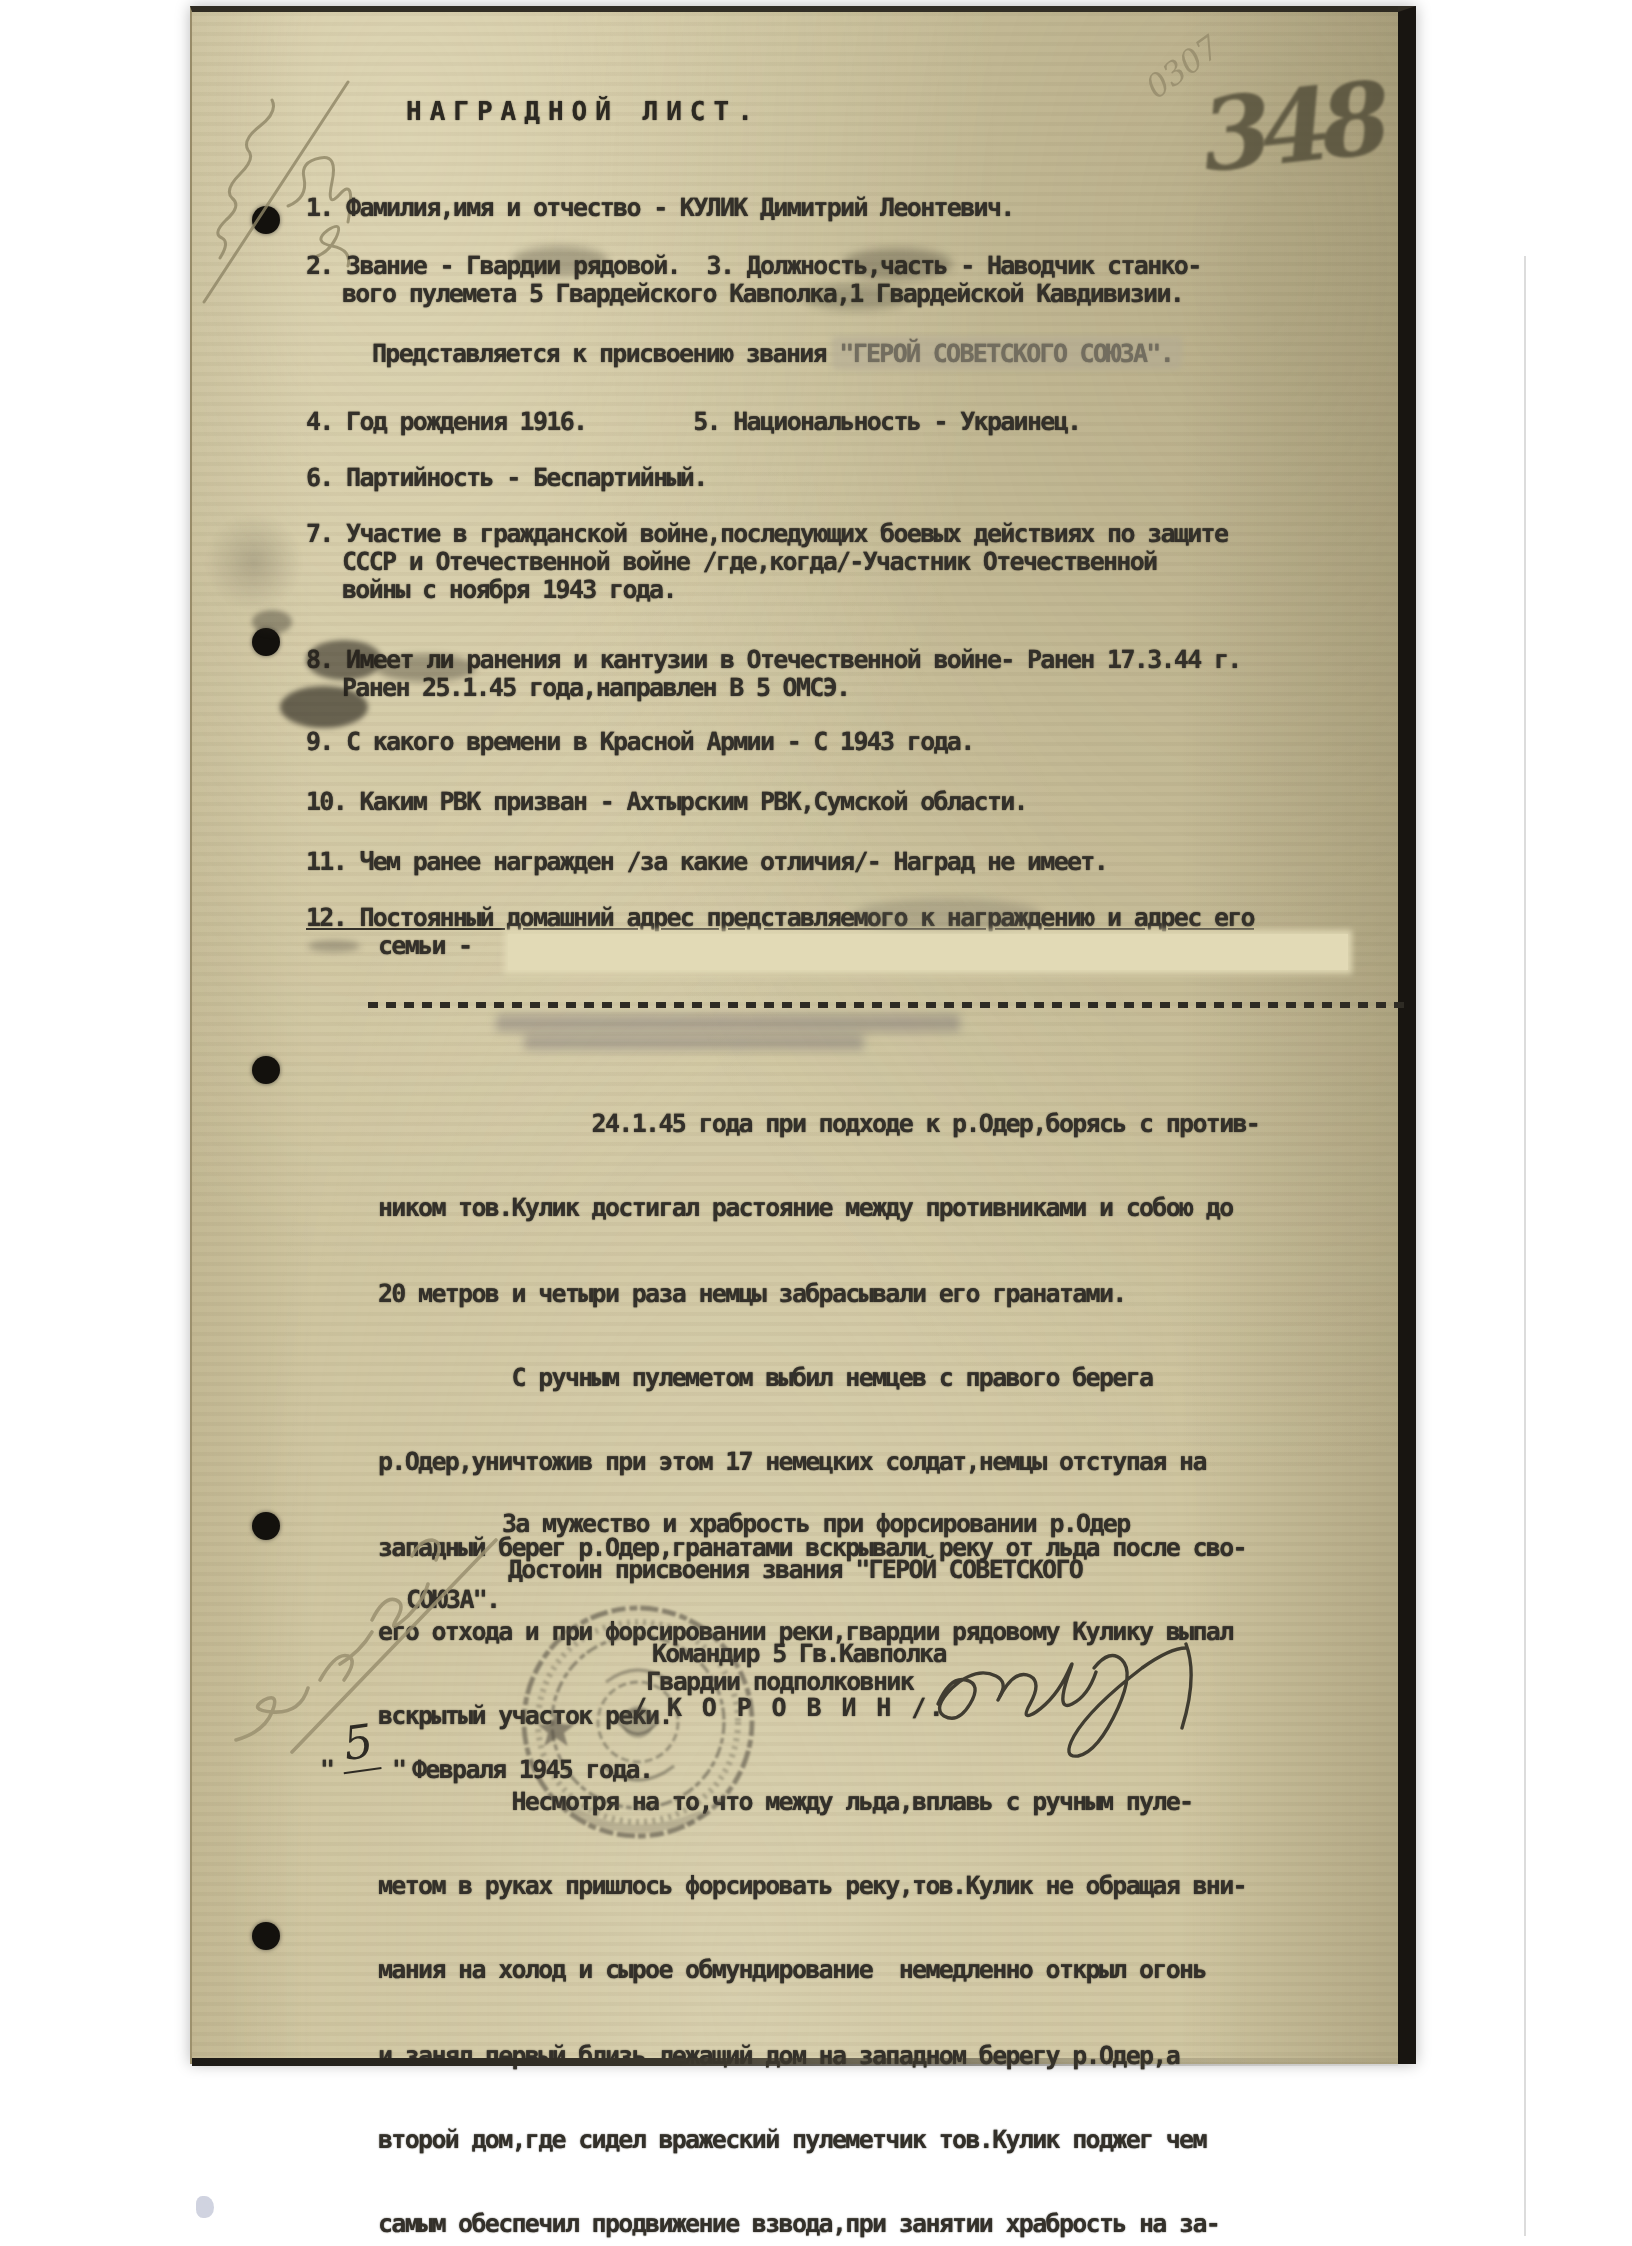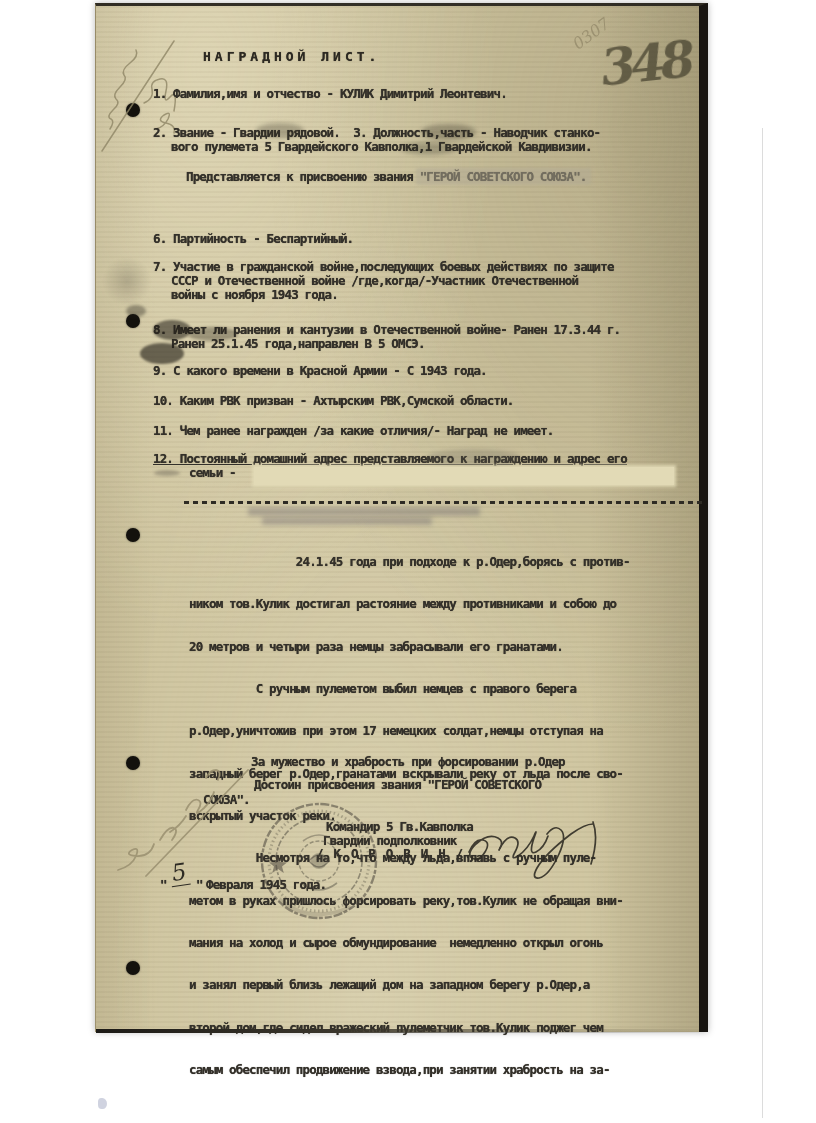--- a/index.html
+++ b/index.html
@@ -68,24 +68,25 @@
       <path d="M48,92 q10,-4 8,-14 q-2,-8 8,-10 q9,-2 6,12 q-3,14 4,6 q8,-9 4,14"></path>
       <path d="M60,118 q8,-2 12,-10 q4,-9 -4,-4 q-8,6 2,8 q10,2 8,10"></path>
     </g>
   </svg>
 
   <div class="hand num-faint" style="left:475px;top:18px;">0307</div>
   <div class="hand num-bold" style="left:505px;top:28px;">348</div>
 
   <div class="t title" style="left:107px;top:44px;">НАГРАДНОЙ ЛИСТ.</div>
 
-  <div class="t" style="left:57px;top:81px;">1. Фамилия,имя и отчество - КУЛИК Димитрий Леонтевич.</div>
+  <div class="t" style="left:57px;top:91px;">1. Фамилия,имя и отчество - КУЛИК Димитрий Леонтевич.</div>
   <div class="t" style="left:57px;top:120px;">2. Звание - Гвардии рядовой.  3. Должность,часть - Наводчик станко-</div>
   <div class="t" style="left:75px;top:134px;">вого пулемета 5 Гвардейского Кавполка,1 Гвардейской Кавдивизии.</div>
   <div class="t" style="left:90px;top:164px;">Представляется к присвоению звания "ГЕРОЙ СОВЕТСКОГО СОЮЗА".</div>
+  <div class="t" style="left:57px;top:198px;">4. Год рождения 1916.        5. Национальность - Украинец.</div>
   <div class="t" style="left:57px;top:226px;">6. Партийность - Беспартийный.</div>
   <div class="t" style="left:57px;top:254px;">7. Участие в гражданской войне,последующих боевых действиях по защите</div>
   <div class="t" style="left:75px;top:268px;">СССР и Отечественной войне /где,когда/-Участник Отечественной</div>
   <div class="t" style="left:75px;top:282px;">войны с ноября 1943 года.</div>
   <div class="t" style="left:57px;top:317px;">8. Имеет ли ранения и кантузии в Отечественной войне- Ранен 17.3.44 г.</div>
   <div class="t" style="left:75px;top:331px;">Ранен 25.1.45 года,направлен В 5 ОМСЭ.</div>
   <div class="t" style="left:57px;top:358px;">9. С какого времени в Красной Армии - С 1943 года.</div>
   <div class="t" style="left:57px;top:388px;">10. Каким РВК призван - Ахтырским РВК,Сумской области.</div>
   <div class="t" style="left:57px;top:418px;">11. Чем ранее награжден /за какие отличия/- Наград не имеет.</div>
   <div class="t" style="left:57px;top:446px;text-decoration:underline;">12. Постоянный домашний адрес представляемого к награждению и адрес его</div>
@@ -110,20 +111,21 @@
   <div class="blurtxt" style="left:152px;top:501px;width:232px;height:9px;"></div>
   <div class="blurtxt" style="left:166px;top:511px;width:170px;height:8px;"></div>
 
   <div class="t narr" style="left:93px;top:521px;">
     <div>                24.1.45 года при подходе к р.Одер,борясь с против-</div>
     <div>ником тов.Кулик достигал растояние между противниками и собою до</div>
     <div>20 метров и четыри раза немцы забрасывали его гранатами.</div>
     <div>          С ручным пулеметом выбил немцев с правого берега</div>
     <div>р.Одер,уничтожив при этом 17 немецких солдат,немцы отступая на</div>
     <div>западный берег р.Одер,гранатами вскрывали реку от льда после сво-</div>
+    <div>его отхода и при форсировании реки,гвардии рядовому Кулику выпал</div>
     <div>вскрытый участок реки.</div>
     <div>          Несмотря на то,что между льда,вплавь с ручным пуле-</div>
     <div>метом в руках пришлось форсировать реку,тов.Кулик не обращая вни-</div>
     <div>мания на холод и сырое обмундирование  немедленно открыл огонь</div>
     <div>и занял первый близь лежащий дом на западном берегу р.Одер,а</div>
     <div>второй дом,где сидел вражеский пулеметчик тов.Кулик поджег чем</div>
     <div>самым обеспечил продвижение взвода,при занятии храбрость на за-</div>
     
   </div>
 

